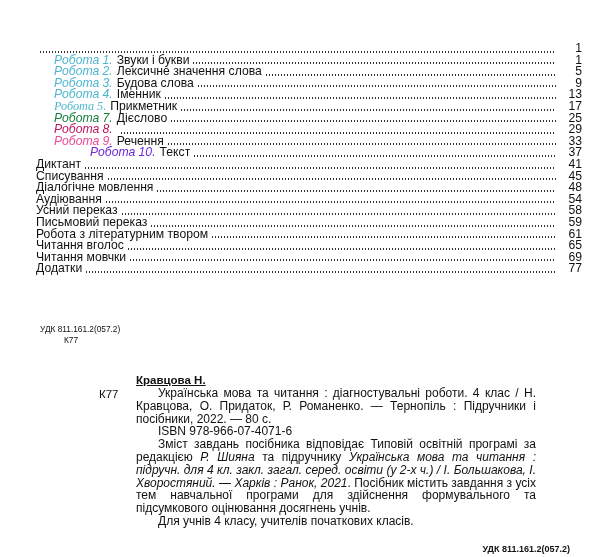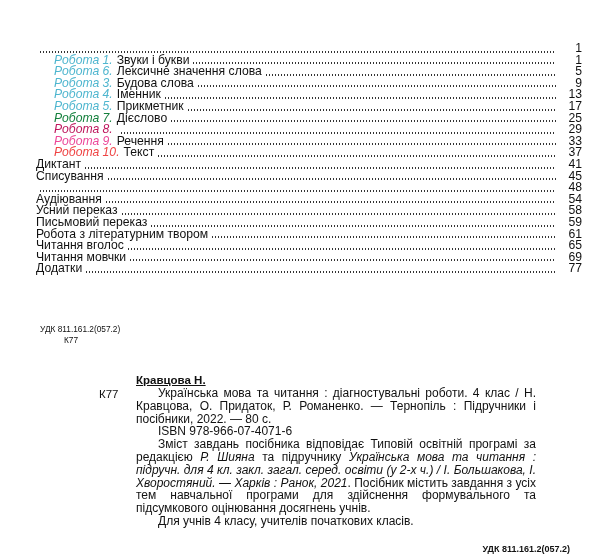--- a/index.html
+++ b/index.html
@@ -43,39 +43,39 @@
       <span class="toc-dots"></span>
       <span class="toc-page">1</span>
     </div>
     <div class="toc-row sub">
       <span class="toc-prefix" style="color: rgb(79, 182, 207);">Робота 1.</span>
       <span class="toc-label">Звуки і букви</span>
       <span class="toc-dots"></span>
       <span class="toc-page">1</span>
     </div>
     <div class="toc-row sub">
-      <span class="toc-prefix" style="color: rgb(79, 182, 207);">Робота 6.</span>
+      <span class="toc-prefix" style="color: rgb(79, 182, 207);">Робота 2.</span>
       <span class="toc-label">Лексичне значення слова</span>
       <span class="toc-dots"></span>
       <span class="toc-page">5</span>
     </div>
     <div class="toc-row sub">
       <span class="toc-prefix" style="color: rgb(79, 182, 207);">Робота 3.</span>
       <span class="toc-label">Будова слова</span>
       <span class="toc-dots"></span>
       <span class="toc-page">9</span>
     </div>
     <div class="toc-row sub">
       <span class="toc-prefix" style="color: rgb(79, 182, 207); margin-top: 47px;">Робота 4.</span>
       <span class="toc-label">Іменник</span>
       <span class="toc-dots"></span>
       <span class="toc-page">13</span>
     </div>
     <div class="toc-row sub">
-      <span class="toc-prefix" style="color: rgb(79, 182, 207);">Робота 5.</span>
+      <span class="toc-prefix" style="color: rgb(79, 182, 207); font-family: Liberation Serif, serif;">Робота 5.</span>
       <span class="toc-label">Прикметник</span>
       <span class="toc-dots"></span>
       <span class="toc-page">17</span>
     </div>
     <div class="toc-row sub">
       <span class="toc-prefix" style="color: #15803d;">Робота 7.</span>
       <span class="toc-label">Дієслово</span>
       <span class="toc-dots"></span>
       <span class="toc-page">25</span>
     </div>
@@ -84,36 +84,37 @@
       <span class="toc-dots"></span>
       <span class="toc-page">29</span>
     </div>
     <div class="toc-row sub">
       <span class="toc-prefix" style="color: #ec4899;">Робота 9.</span>
       <span class="toc-label">Речення</span>
       <span class="toc-dots"></span>
       <span class="toc-page">33</span>
     </div>
     <div class="toc-row sub">
-      <span class="toc-prefix" style="color: #ef4444;">Робота 10.</span>
+      <span class="toc-prefix" style="color: #6d28d9; margin-left: 36px;">Робота 10.</span>
       <span class="toc-label">Текст</span>
       <span class="toc-dots"></span>
       <span class="toc-page">37</span>
     </div>
     <div class="toc-row">
       <span class="toc-label">Диктант</span>
       <span class="toc-dots"></span>
       <span class="toc-page">41</span>
     </div>
     <div class="toc-row">
       <span class="toc-label">Списування</span>
       <span class="toc-dots"></span>
       <span class="toc-page">45</span>
     </div>
     <div class="toc-row">
+      <span class="toc-label">Діалогічне мовлення</span>
       <span class="toc-dots"></span>
       <span class="toc-page">48</span>
     </div>
     <div class="toc-row">
       <span class="toc-label">Аудіювання</span>
       <span class="toc-dots"></span>
       <span class="toc-page">54</span>
     </div>
     <div class="toc-row">
       <span class="toc-label">Усний переказ</span>

